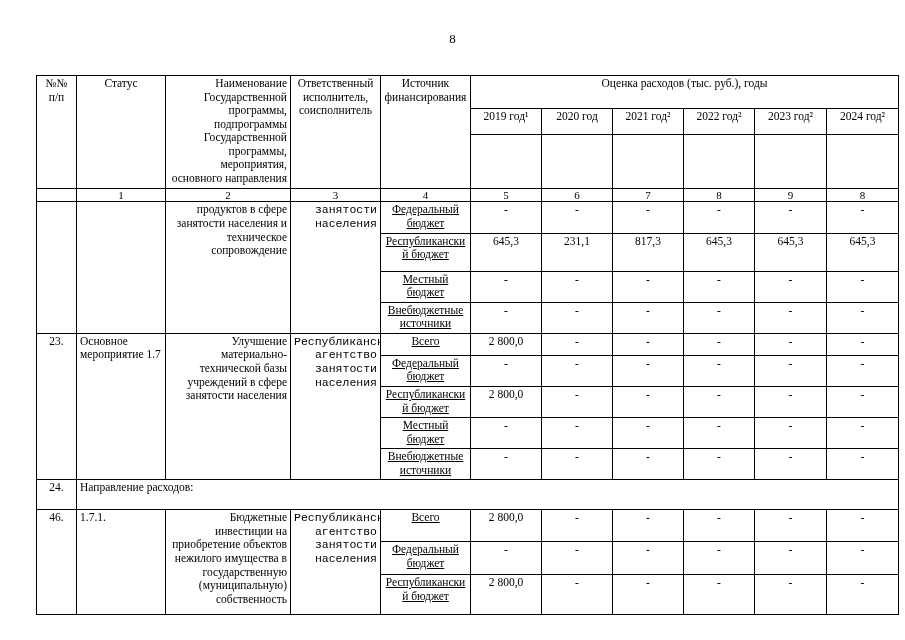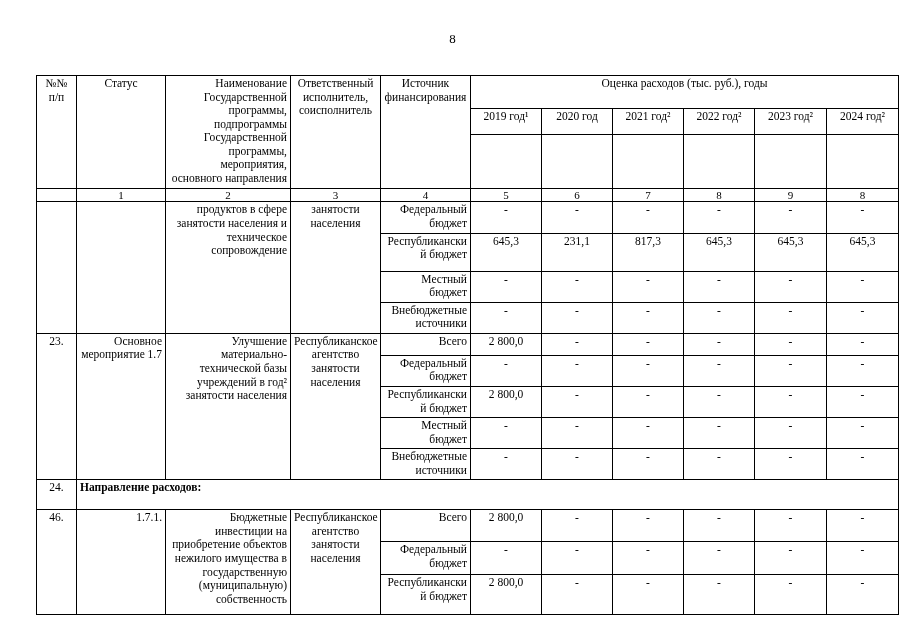--- a/index.html
+++ b/index.html
@@ -33,26 +33,26 @@
   
   td.hc { text-align: center; }
   td.hl { text-align: right; }
   tr.h1 { height: 28px; }
   tr.h2 { height: 22px; }
   tr.h3 { height: 46px; }
   tr.nums { height: 13px; }
   tr.nums td { font-size: 11px; text-align: center; padding: 0 2px; }
   
   td.n  { text-align: center; }
-  td.st { text-align: right; }
+  td.st { text-align: left; }
   td.nm { text-align: right; }
-  td.ex { text-align: center; }
-  td.s  { text-align: right; }
+  td.ex { text-align: right; font-family: Liberation Mono, monospace; }
+  td.s  { text-align: center; text-decoration: underline; }
   td.v  { text-align: center; vertical-align: middle; }
-  td.full { text-align: left; font-weight: bold; }
+  td.full { text-align: left; }
 </style>
 </head>
 <body>
 
 <div class="page">
   <div class="page-number">8</div>
 
   <table class="doc">
     <colgroup>
       <col style="width:40px">
@@ -167,21 +167,21 @@
         <td class="v">-</td>
       </tr>
 
       <tr style="height:22px">
         <td rowspan="5" class="n">23.</td>
         <td rowspan="5" class="st">Основное
 мероприятие 1.7</td>
         <td rowspan="5" class="nm">Улучшение
 материально-
 технической базы
-учреждений в год²
+учреждений в сфере
 занятости населения</td>
         <td rowspan="5" class="ex">Республиканское
 агентство
 занятости
 населения</td>
         <td class="s">Всего</td>
         <td class="v">2 800,0</td>
         <td class="v">-</td>
         <td class="v">-</td>
         <td class="v">-</td>

